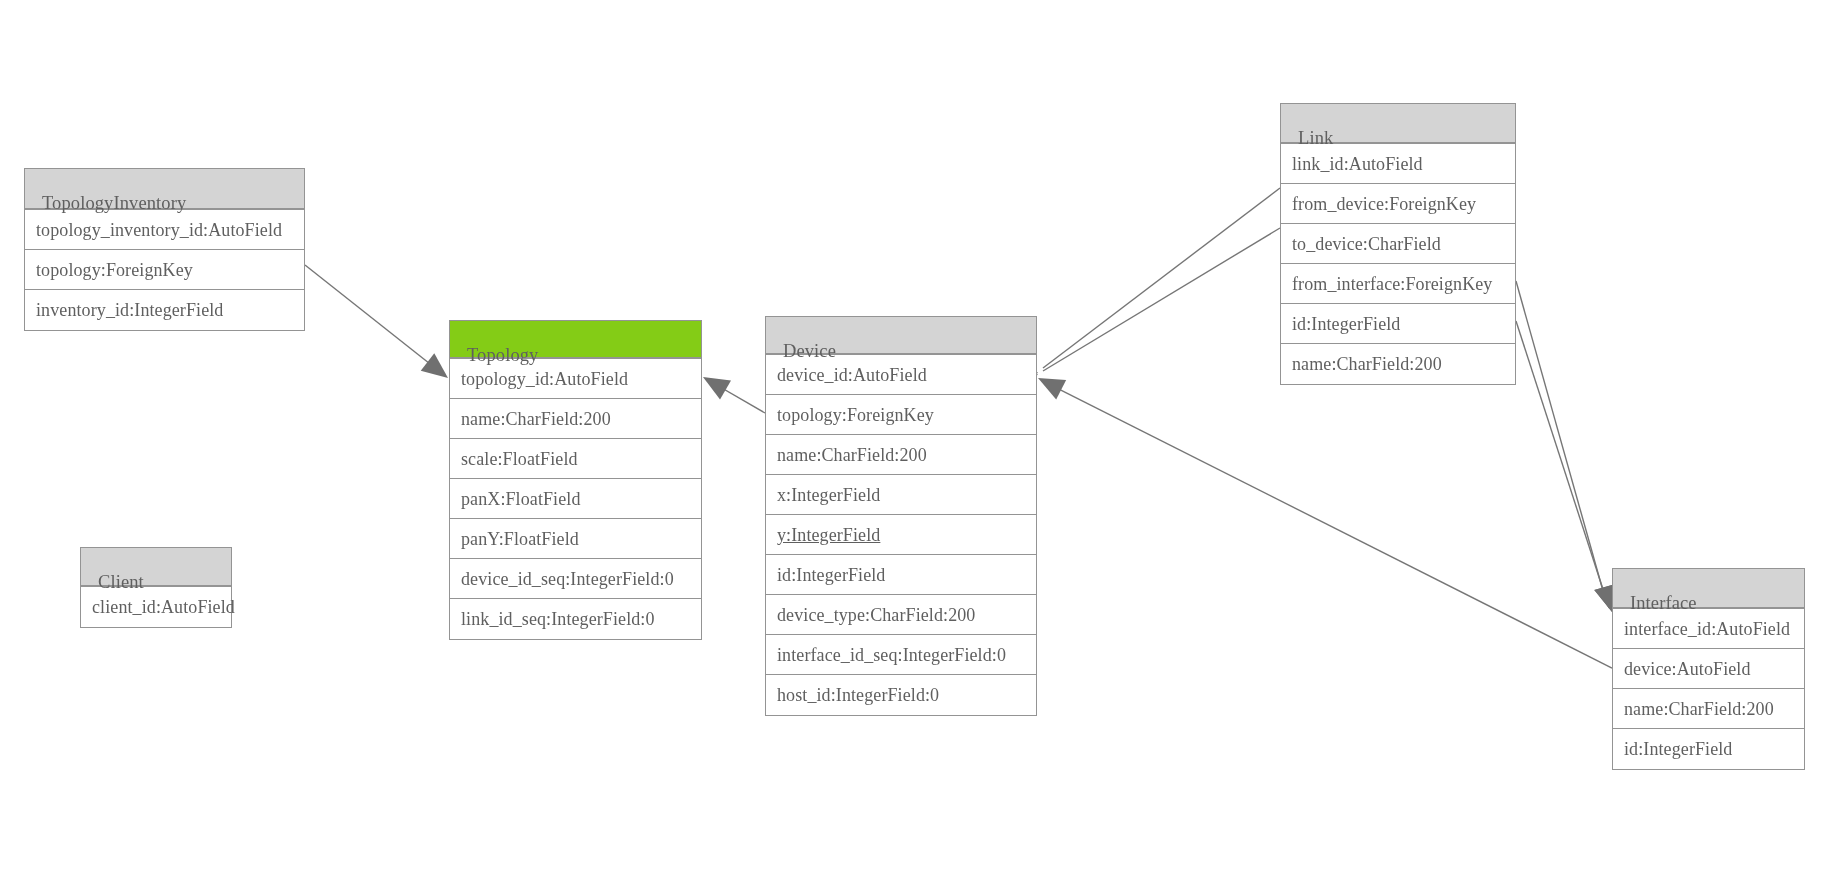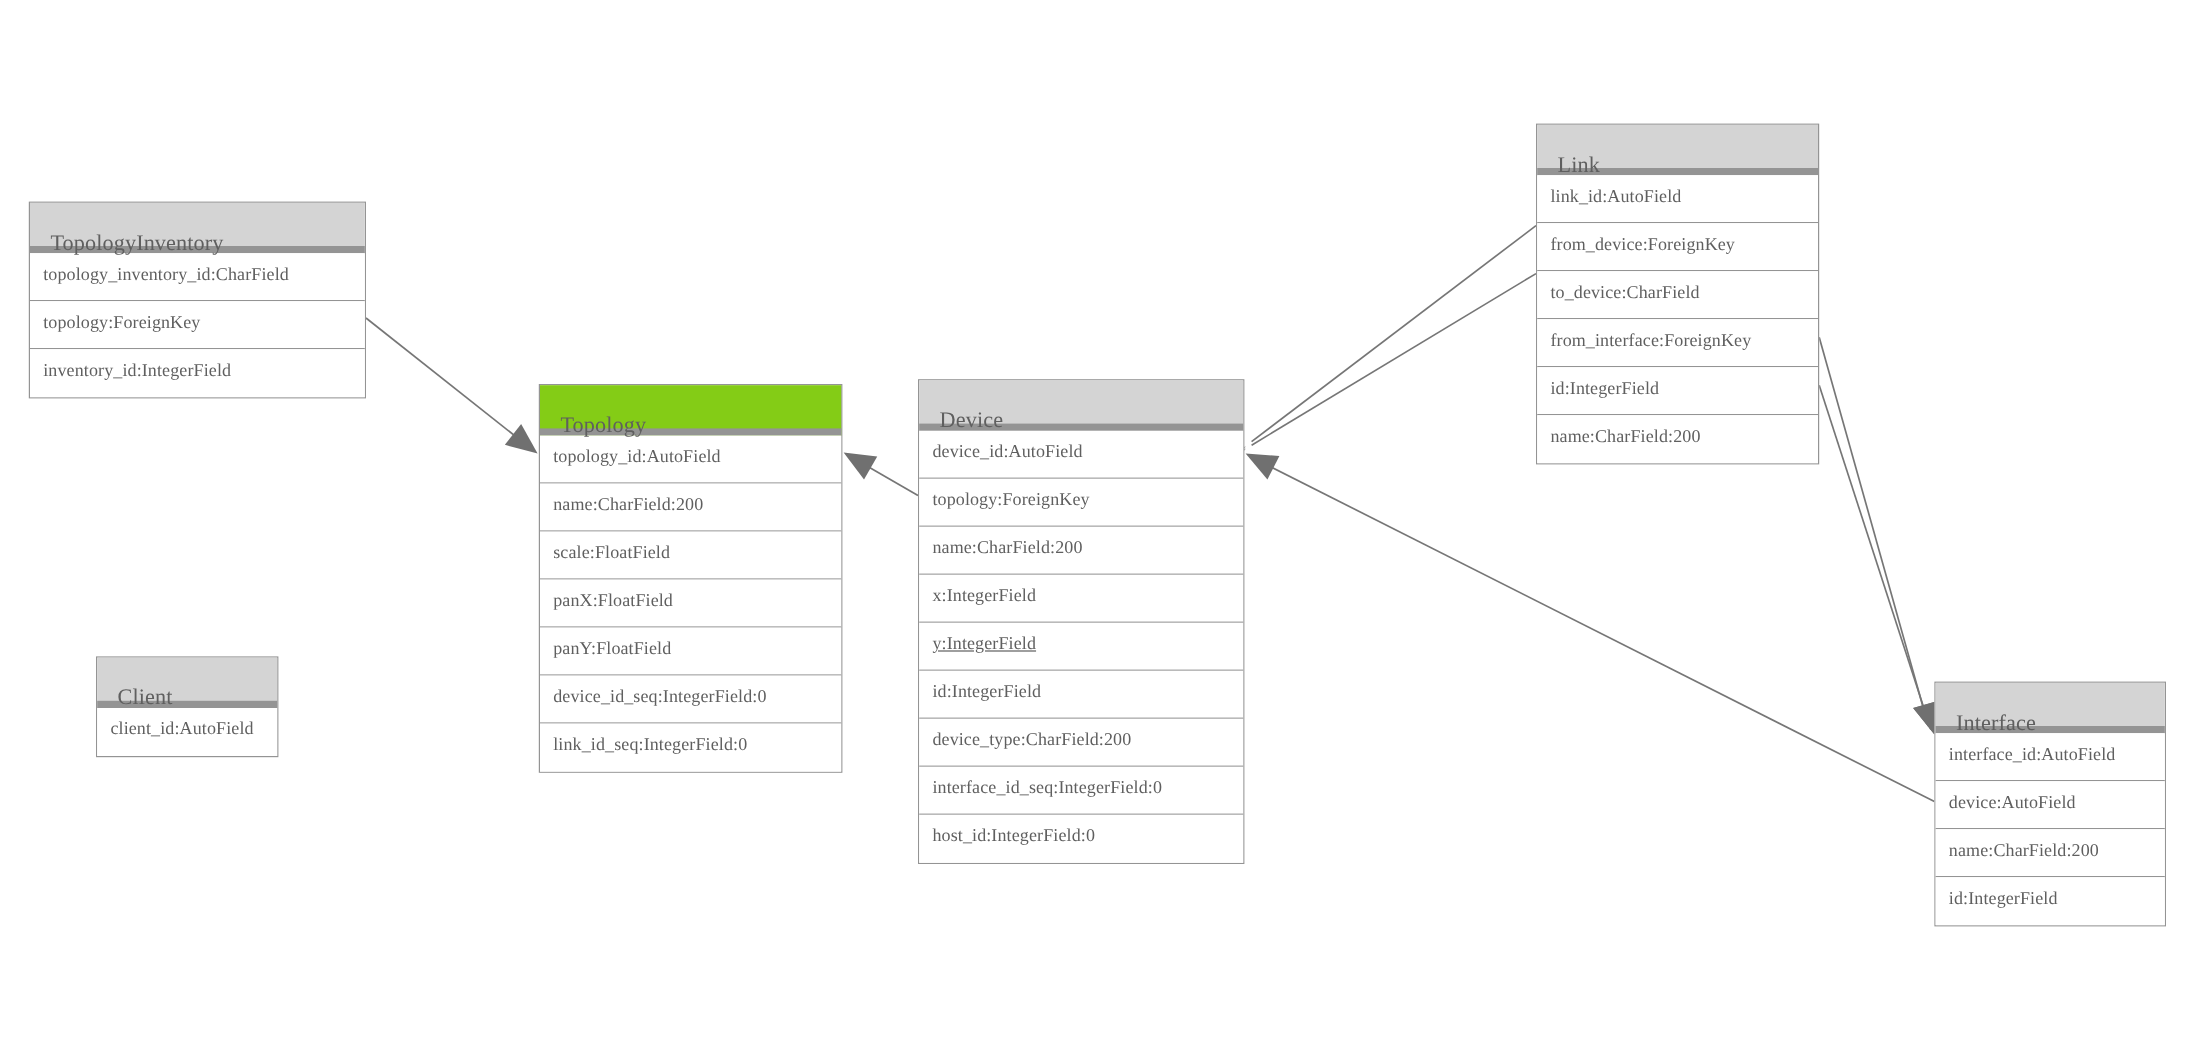--- a/index.html
+++ b/index.html
@@ -27,34 +27,34 @@
   .entity {
     position: absolute;
     box-sizing: border-box;
     border: 1px solid #949494;
     background: #ffffff;
     z-index: 3;
   }
   .entity-header {
     box-sizing: border-box;
     background: #d4d4d4;
-    border-bottom: 6px solid #0ea5e9;
+    border-bottom: 2px solid #0ea5e9;
     color: #5f5f5f;
     font-size: 18.5px;
     line-height: 1;
     padding: 25px 0 11px 17px;
     white-space: nowrap;
     letter-spacing: 0.1px;
   }
   .entity-field {
     box-sizing: border-box;
     background: #ffffff;
     border-bottom: 1px solid #949494;
     color: #5f5f5f;
-    font-size: 15px;
+    font-size: 18px;
     line-height: 1;
     padding: 11px 0 24px 11px;
     white-space: nowrap;
     letter-spacing: 0.1px;
   }
   .entity-field.last {
     border-bottom: none;
   }
 </style>
 </head>
@@ -89,21 +89,21 @@
       </g>
       <g>
         <path d="M 1516,321 L 1609,608" fill="none" stroke="#767676" stroke-width="1.4"></path>
         <polygon points="0,0 -26,-11 -26,11" fill="#707070" transform="translate(1612,612) rotate(74)"></polygon>
       </g>
     </svg>
 
   <div id="entity-layer">
       <div class="entity" style="left: 24px; top: 168px; width: 281px; border-color: rgb(148, 148, 148);">
         <div class="entity-header" style="height: 41px; background: rgb(212, 212, 212); color: rgb(95, 95, 95); border-bottom-color: rgb(148, 148, 148);">TopologyInventory</div>
-        <div class="entity-field" style="height: 40px; color: rgb(95, 95, 95); border-bottom-color: rgb(148, 148, 148);">topology_inventory_id:CharField</div>
+        <div class="entity-field" style="height: 40px; color: rgb(95, 95, 95); border-bottom-color: rgb(148, 148, 148);">topology_inventory_id:AutoField</div>
         <div class="entity-field" style="height: 40px; color: rgb(95, 95, 95); border-bottom-color: rgb(148, 148, 148);">topology:ForeignKey</div>
         <div class="entity-field last" style="height: 40px; color: rgb(95, 95, 95); border-bottom-color: rgb(148, 148, 148);">inventory_id:IntegerField</div>
       </div>
       <div class="entity" style="left: 449px; top: 320px; width: 253px; border-color: rgb(148, 148, 148);">
         <div class="entity-header" style="height: 36px; background: #84cc16; color: rgb(95, 95, 95); border-bottom-color: rgb(148, 148, 148);">Topology</div>
         <div class="entity-field" style="height: 40px; color: rgb(95, 95, 95); border-bottom-color: rgb(148, 148, 148);">topology_id:AutoField</div>
         <div class="entity-field" style="height: 40px; color: rgb(95, 95, 95); border-bottom-color: rgb(148, 148, 148);">name:CharField:200</div>
         <div class="entity-field" style="height: 40px; color: rgb(95, 95, 95); border-bottom-color: rgb(148, 148, 148);">scale:FloatField</div>
         <div class="entity-field" style="height: 40px; color: rgb(95, 95, 95); border-bottom-color: rgb(148, 148, 148);">panX:FloatField</div>
         <div class="entity-field" style="height: 40px; color: rgb(95, 95, 95); border-bottom-color: rgb(148, 148, 148);">panY:FloatField</div>

